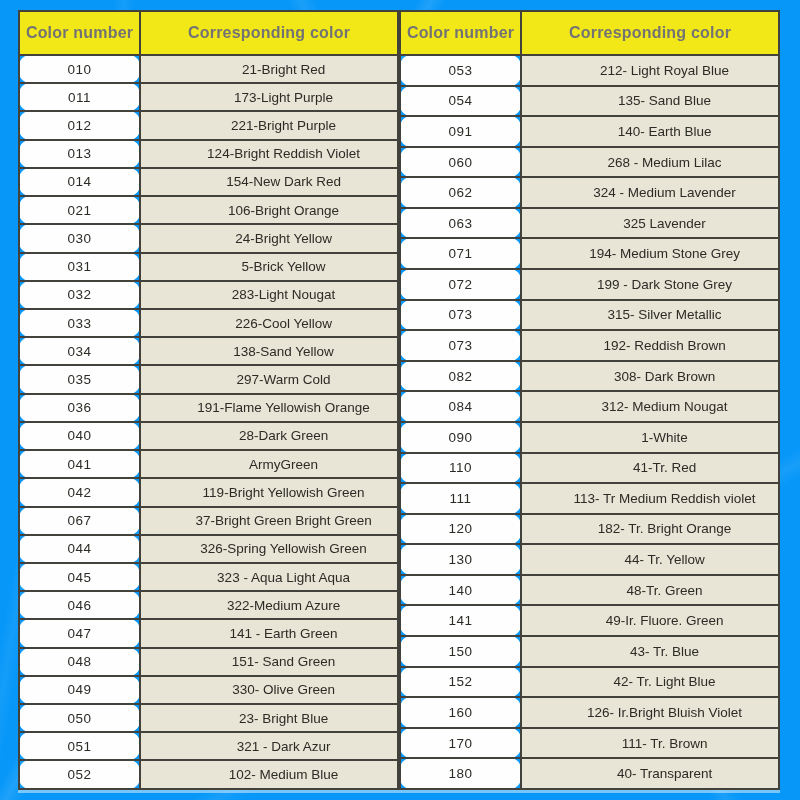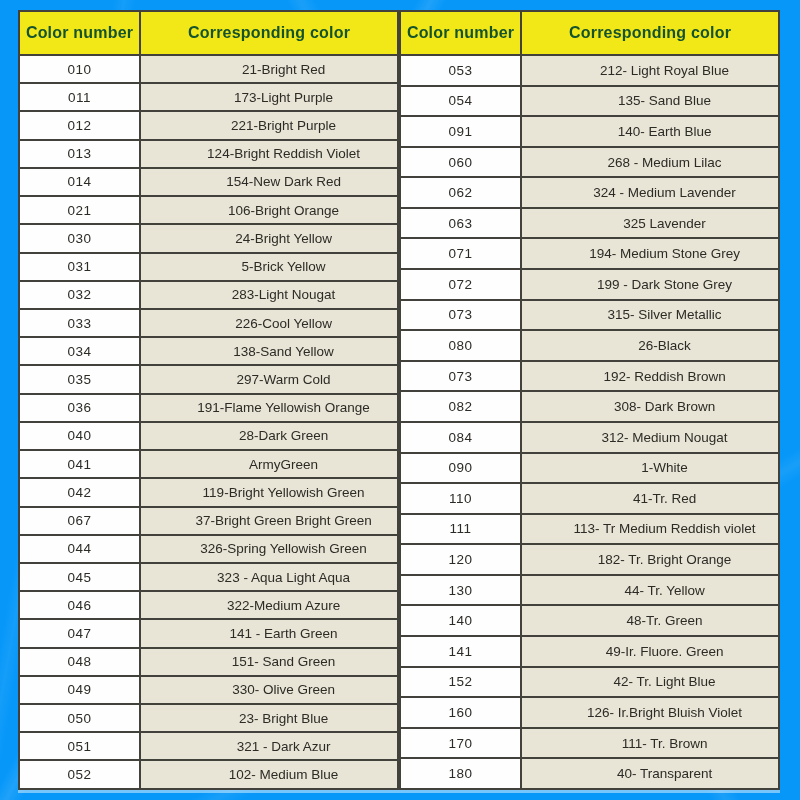--- a/index.html
+++ b/index.html
@@ -42,35 +42,36 @@
   th, td {
     border: 2px solid #42413c;
     padding: 0 4px;
     text-align: center;
     vertical-align: middle;
     white-space: nowrap;
     overflow: hidden;
   }
   th {
     background: #f2e818;
-    color: #14532d;
+    color: #737373;
     font-size: 16px;
     font-weight: bold;
     height: 42px;
     letter-spacing: 0.2px;
   }
   th.num, td.num { width: 31%; }
   th.col, td.col { width: 69%; }
   td {
     font-size: 13.5px;
     color: #2c2b26;
   }
   td.num {
     background: #fefefe;
     letter-spacing: 0.5px;
+    border-radius: 11px;
   }
   td.col {
     background: #e8e5d6;
     padding-left: 33px;
   }
 </style>
 </head>
 <body>
 
 <div class="bg">
@@ -264,24 +265,20 @@
           <tr>
             <td class="num">072</td>
             <td class="col">199 - Dark Stone Grey</td>
           </tr>
 
           <tr>
             <td class="num">073</td>
             <td class="col">315- Silver Metallic</td>
           </tr>
 
-          <tr>
-            <td class="num">080</td>
-            <td class="col">26-Black</td>
-          </tr>
 
           <tr>
             <td class="num">073</td>
             <td class="col">192- Reddish Brown</td>
           </tr>
 
           <tr>
             <td class="num">082</td>
             <td class="col">308- Dark Brown</td>
           </tr>
@@ -320,20 +317,24 @@
           <tr>
             <td class="num">140</td>
             <td class="col">48-Tr. Green</td>
           </tr>
 
           <tr>
             <td class="num">141</td>
             <td class="col">49-Ir. Fluore. Green</td>
           </tr>
 
+          <tr>
+            <td class="num">150</td>
+            <td class="col">43- Tr. Blue</td>
+          </tr>
 
           <tr>
             <td class="num">152</td>
             <td class="col">42- Tr. Light Blue</td>
           </tr>
 
           <tr>
             <td class="num">160</td>
             <td class="col">126- Ir.Bright Bluish Violet</td>
           </tr>

